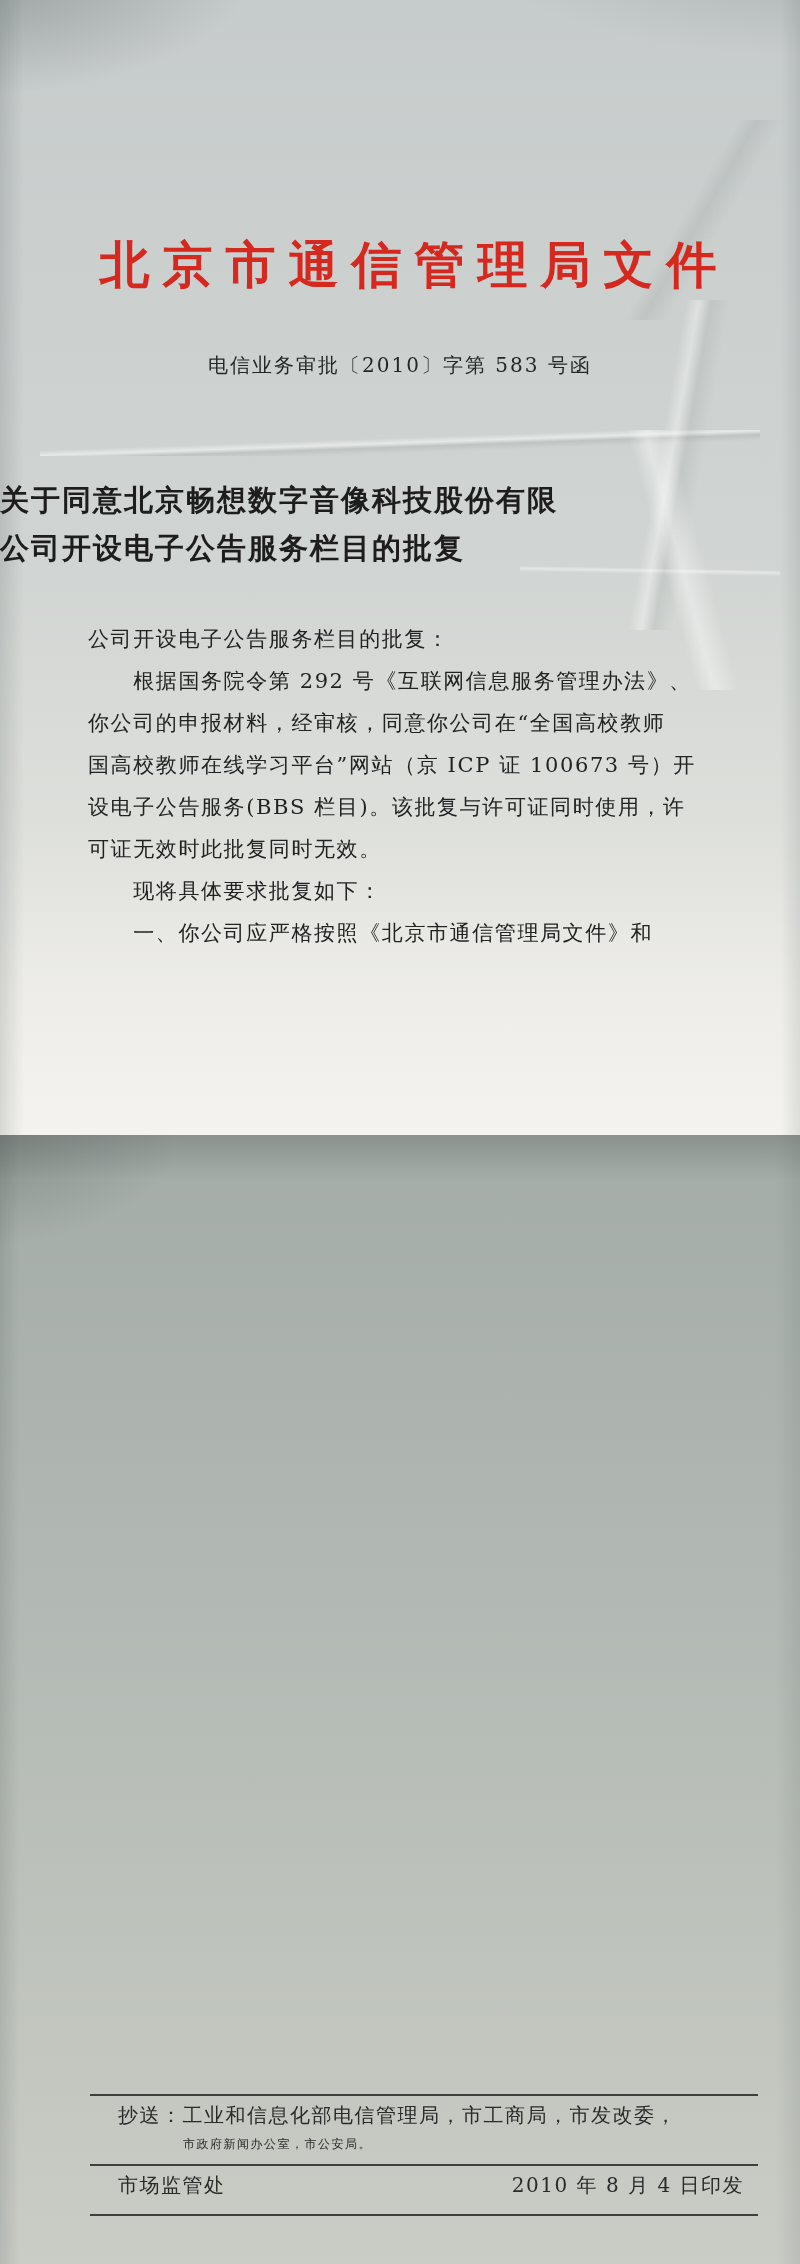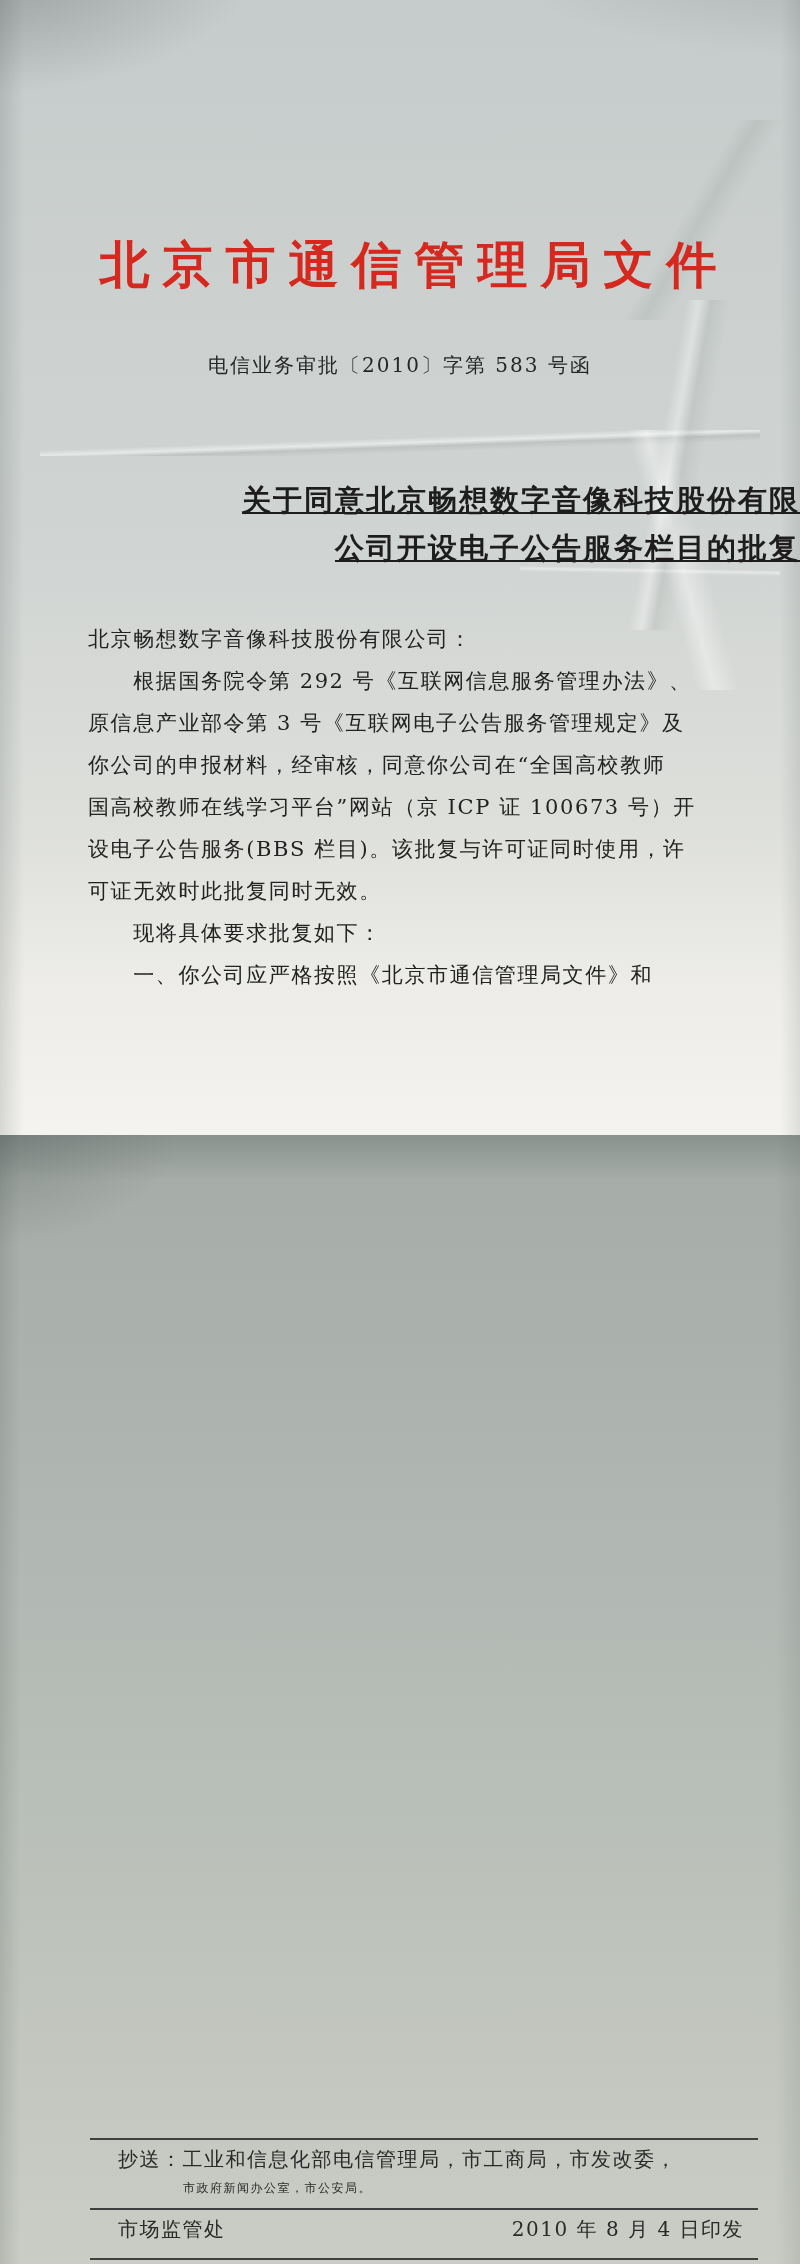--- a/index.html
+++ b/index.html
@@ -48,28 +48,28 @@
     position:absolute;left:0;top:224px;width:100%;margin:8px;
     text-align:center;text-indent:13px;letter-spacing:13px;
     font-size:50px;font-weight:bold;color:#d5281e;
   }
   .doc-number{
     position:absolute;left:0;top:352px;width:100%;
     text-align:center;font-size:20px;letter-spacing:2px;color:#262626;
   }
   .subject{
     position:absolute;left:0;top:476px;width:100%;
-    text-align:right;font-size:29px;font-weight:bold;color:#1d1d1d;
-    line-height:48px;letter-spacing:2px;text-decoration:underline;
+    text-align:left;font-size:29px;font-weight:bold;color:#1d1d1d;
+    line-height:48px;letter-spacing:2px;
   }
   .body{position:absolute;color:#222;font-size:21px;letter-spacing:1.6px;}
   .body p{margin:0;}
   .body1{left:88px;top:618px;width:624px;line-height:42px;}
 
-  .cc-block{position:absolute;left:90px;top:959px;width:668px;color:#2a2a2a;margin-top:44px;}
+  .cc-block{position:absolute;left:90px;top:959px;width:668px;color:#2a2a2a;}
   .rule{border-top:2px solid #3f3f3f;height:0;}
   .cc-line1{margin-top:5px;padding-left:28px;font-size:20px;letter-spacing:1.5px;line-height:29px;}
   .cc-line2{padding-left:93px;font-size:12px;letter-spacing:1.5px;line-height:29px;margin-bottom:5px;}
   .footer-row{display:flex;justify-content:space-between;align-items:center;
     padding:6px 14px 15px 28px;font-size:20px;letter-spacing:1.5px;}
 </style>
 </head>
 <body>
 
 <div class="canvas">
@@ -84,23 +84,22 @@
     <h1 class="org-title">北京市通信管理局文件</h1>
 
     <div class="doc-number">电信业务审批〔2010〕字第 583 号函</div>
 
     <div class="subject">
       <div>关于同意北京畅想数字音像科技股份有限</div>
       <div>公司开设电子公告服务栏目的批复</div>
     </div>
 
     <div class="body body1">
-      <p>北京畅想数字音像科技股份有限公司：</p>
+      <p>公司开设电子公告服务栏目的批复：</p>
       <p>　　根据国务院令第 292 号《互联网信息服务管理办法》、</p>
-      <p>原信息产业部令第 3 号《互联网电子公告服务管理规定》及</p>
       <p>你公司的申报材料，经审核，同意你公司在“全国高校教师</p>
       <p>国高校教师在线学习平台”网站（京 ICP 证 100673 号）开</p>
       <p>设电子公告服务(BBS 栏目)。该批复与许可证同时使用，许</p>
       <p>可证无效时此批复同时无效。</p>
       <p>　　现将具体要求批复如下：</p>
       <p>　　一、你公司应严格按照《北京市通信管理局文件》和</p>
     </div>
   </section>
 
   <section class="photo photo2">

